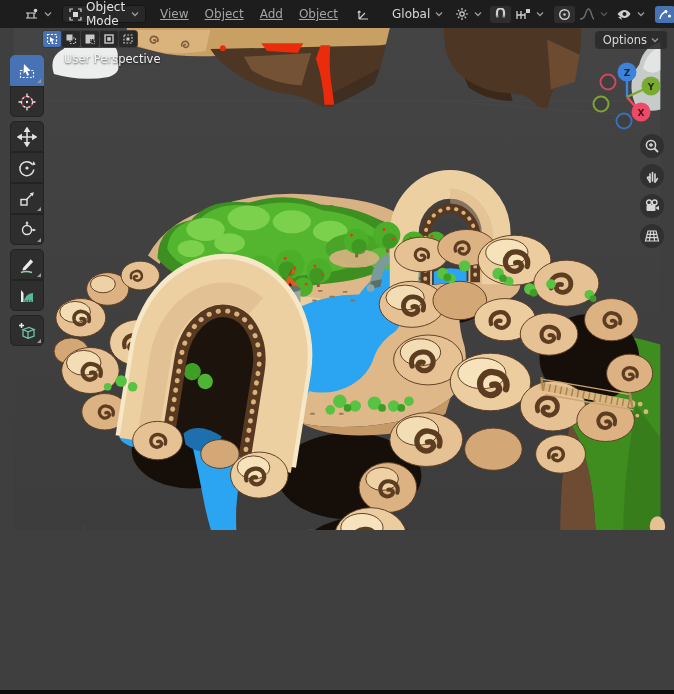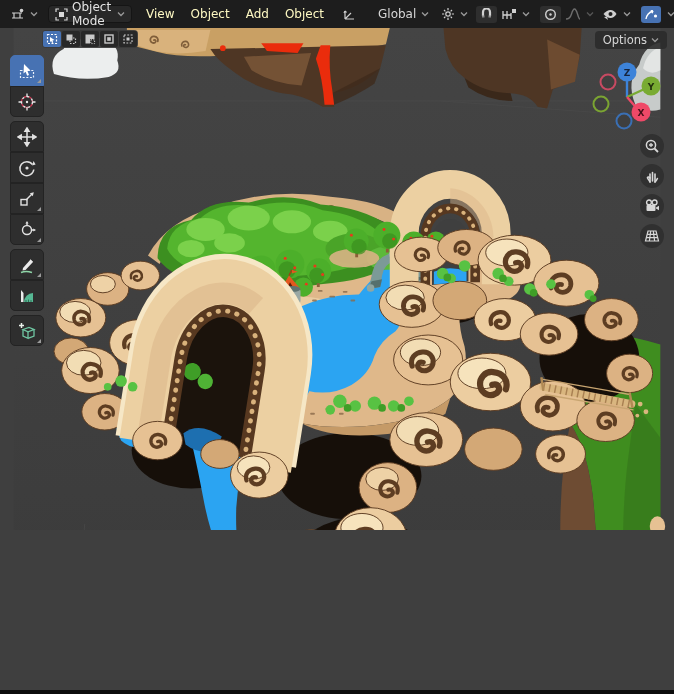--- a/index.html
+++ b/index.html
@@ -1,25 +1,25 @@
 <!DOCTYPE html>
 <html><head>
 <meta charset="utf-8">
 <style>
   html,body{margin:0;padding:0;background:#111;}
   .page{position:relative;width:674px;height:694px;overflow:hidden;
         font-family:"DejaVu Sans","Liberation Sans",sans-serif;
         background:#3f3f3f;-webkit-font-smoothing:antialiased;}
   
   .topbar{position:absolute;left:0;top:0;width:674px;height:28px;background:#1d1d1d;
-          display:flex;align-items:center;padding:0 6px;box-sizing:border-box;color:#d6d6d6;font-size:12px;}
+          display:flex;align-items:center;padding:0 20px;box-sizing:border-box;color:#d6d6d6;font-size:12px;}
   .hbtn{display:flex;align-items:center;gap:3px;padding:2px 4px;border-radius:3px;cursor:default;}
   .enum{display:flex;align-items:center;gap:4px;background:#282828;border:1px solid #151515;
         border-radius:4px;padding:2px 6px;height:18px;box-sizing:border-box;color:#e3e3e3;}
-  .menu-item{padding:3px 8px;border-radius:3px;color:#fef9c3;}
+  .menu-item{padding:3px 8px;border-radius:3px;color:#a3a3a3;text-decoration:underline;}
   .icon{display:inline-flex;align-items:center;justify-content:center;}
   .icon svg{display:block;}
   .caret{margin-left:2px;}
   .dim{opacity:.45;}
   .toggle-on{background:#4772b3;border-radius:3px;padding:2px 3px;}
   .hsep{flex:1;}
   
   .viewport{position:absolute;left:0;top:28px;width:674px;height:502px;overflow:hidden;}
   .scene{position:absolute;left:0;top:0;}
   
@@ -676,20 +676,21 @@
     <div class="options-btn">
       <span>Options</span>
       <span class="icon">
         <svg width="8" height="6" viewBox="0 0 8 6">
             <path d="M1 1.5 L4 4.5 L7 1.5" stroke="#9a9a9a" stroke-width="1.3" fill="none"></path>
           </svg>
       </span>
     </div>
 
     <div class="vp-text">
+      <div>User Perspective</div>
     </div>
 
     <div class="toolcol">
       <div class="tool first active">
         <svg width="20" height="20" viewBox="0 0 20 20">
             <rect x="3.5" y="9.5" width="13" height="7" fill="none" stroke="#eaf1fb" stroke-width="1.2" stroke-dasharray="2 1.6"></rect>
             <path d="M7 3 L13.5 9.5 L10.5 10 L12 14 L10.2 14.8 L8.6 10.8 L6.5 12.6 Z" fill="#fff"></path>
           </svg>
         <span class="corner"></span>
       </div>

